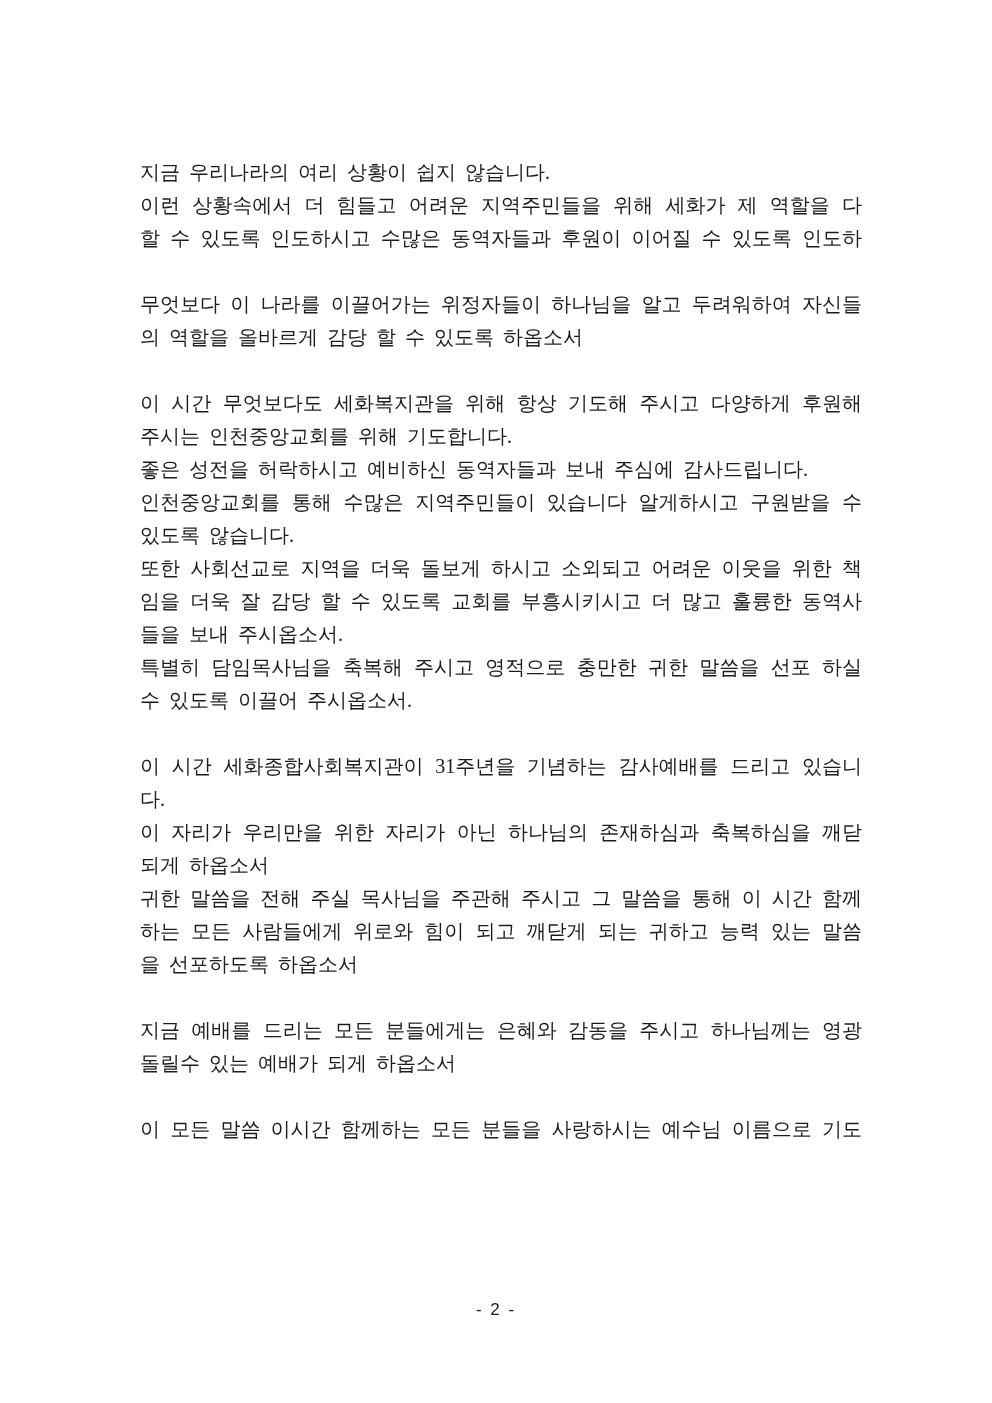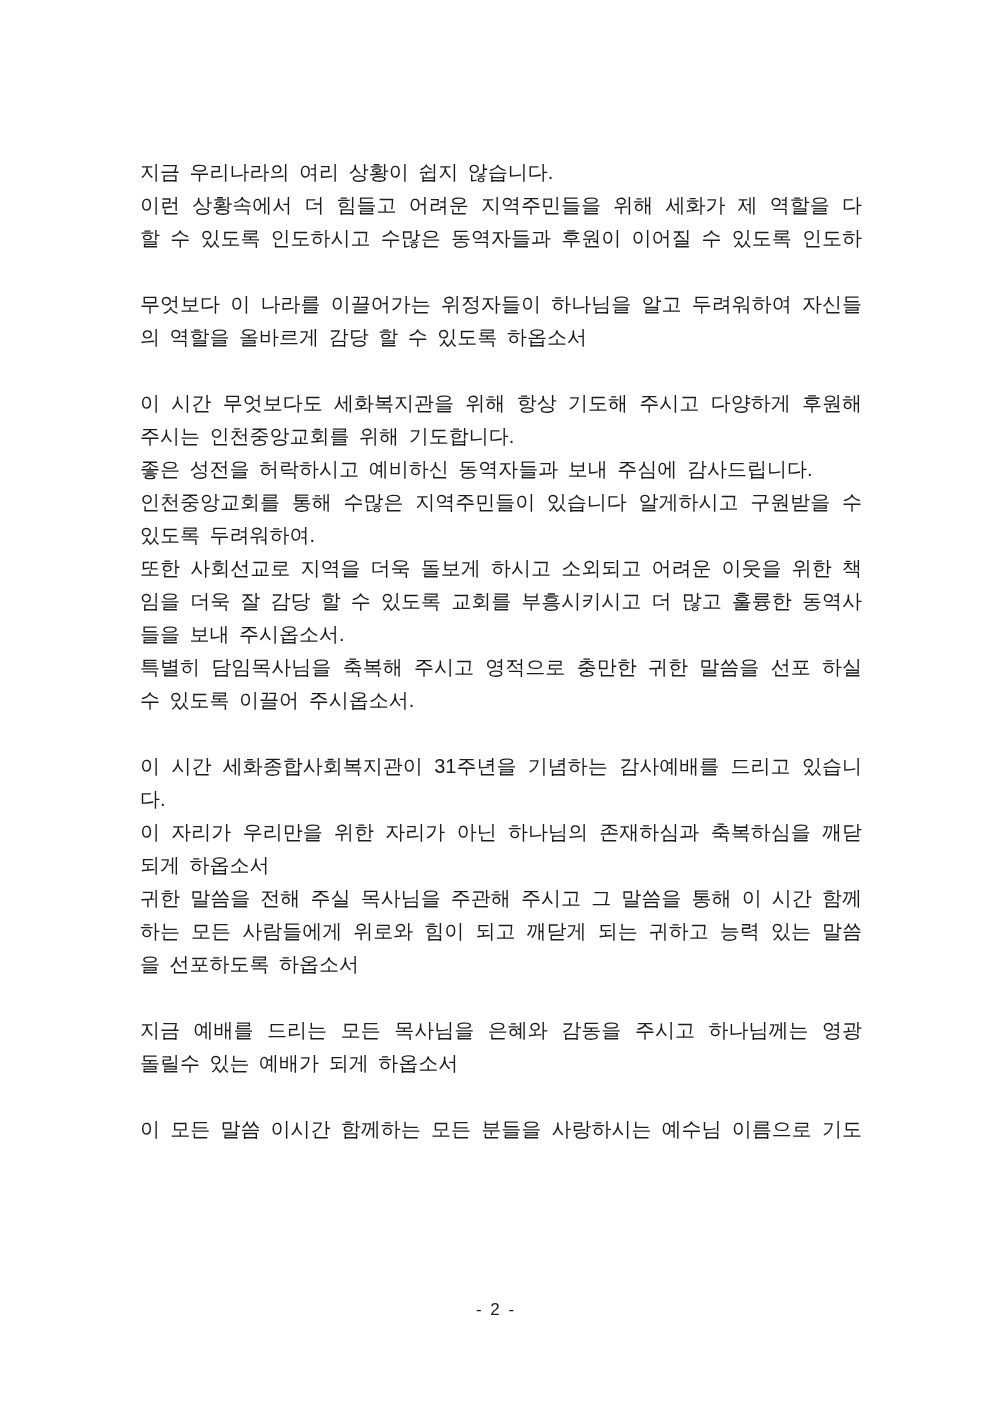--- a/index.html
+++ b/index.html
@@ -14,21 +14,21 @@
     height: 1403px;
     background: #ffffff;
     overflow: hidden;
   }
   .content {
     position: absolute;
     left: 140px;
     top: 156px;
     width: 722px;
   }
-  .block { margin: 0 0 33px 0; }
+  .block { margin: 0 0 33px 0; font-family: Liberation Serif, serif; }
   .block:last-child { margin-bottom: 0; }
   .line {
     font-size: 20px;
     line-height: 33px;
     color: #1c1c1c;
     white-space: nowrap;
     text-align: left;
     word-spacing: 4px;
   }
   .line.fill {
@@ -62,40 +62,40 @@
     <div class="block">
       <div class="line fill">무엇보다 이 나라를 이끌어가는 위정자들이 하나님을 알고 두려워하여 자신들</div>
       <div class="line">의 역할을 올바르게 감당 할 수 있도록 하옵소서</div>
     </div>
 
     <div class="block">
       <div class="line fill">이 시간 무엇보다도 세화복지관을 위해 항상 기도해 주시고 다양하게 후원해</div>
       <div class="line">주시는 인천중앙교회를 위해 기도합니다.</div>
       <div class="line">좋은 성전을 허락하시고 예비하신 동역자들과 보내 주심에 감사드립니다.</div>
       <div class="line fill">인천중앙교회를 통해 수많은 지역주민들이 있습니다 알게하시고 구원받을 수</div>
-      <div class="line">있도록 두려워하여.</div>
+      <div class="line">있도록 않습니다.</div>
       <div class="line fill">또한 사회선교로 지역을 더욱 돌보게 하시고 소외되고 어려운 이웃을 위한 책</div>
       <div class="line fill">임을 더욱 잘 감당 할 수 있도록 교회를 부흥시키시고 더 많고 훌륭한 동역사</div>
       <div class="line">들을 보내 주시옵소서.</div>
       <div class="line fill">특별히 담임목사님을 축복해 주시고 영적으로 충만한 귀한 말씀을 선포 하실</div>
       <div class="line">수 있도록 이끌어 주시옵소서.</div>
     </div>
 
     <div class="block">
       <div class="line fill">이 시간 세화종합사회복지관이 31주년을 기념하는 감사예배를 드리고 있습니</div>
       <div class="line">다.</div>
       <div class="line fill">이 자리가 우리만을 위한 자리가 아닌 하나님의 존재하심과 축복하심을 깨닫</div>
       <div class="line">되게 하옵소서</div>
       <div class="line fill">귀한 말씀을 전해 주실 목사님을 주관해 주시고 그 말씀을 통해 이 시간 함께</div>
       <div class="line fill">하는 모든 사람들에게 위로와 힘이 되고 깨닫게 되는 귀하고 능력 있는 말씀</div>
       <div class="line">을 선포하도록 하옵소서</div>
     </div>
 
     <div class="block">
-      <div class="line fill">지금 예배를 드리는 모든 목사님을 은혜와 감동을 주시고 하나님께는 영광</div>
+      <div class="line fill">지금 예배를 드리는 모든 분들에게는 은혜와 감동을 주시고 하나님께는 영광</div>
       <div class="line">돌릴수 있는 예배가 되게 하옵소서</div>
     </div>
 
     <div class="block">
       <div class="line fill">이 모든 말씀 이시간 함께하는 모든 분들을 사랑하시는 예수님 이름으로 기도</div>
     </div>
 
   </div>
 
   <div class="footer">- 2 -</div>

